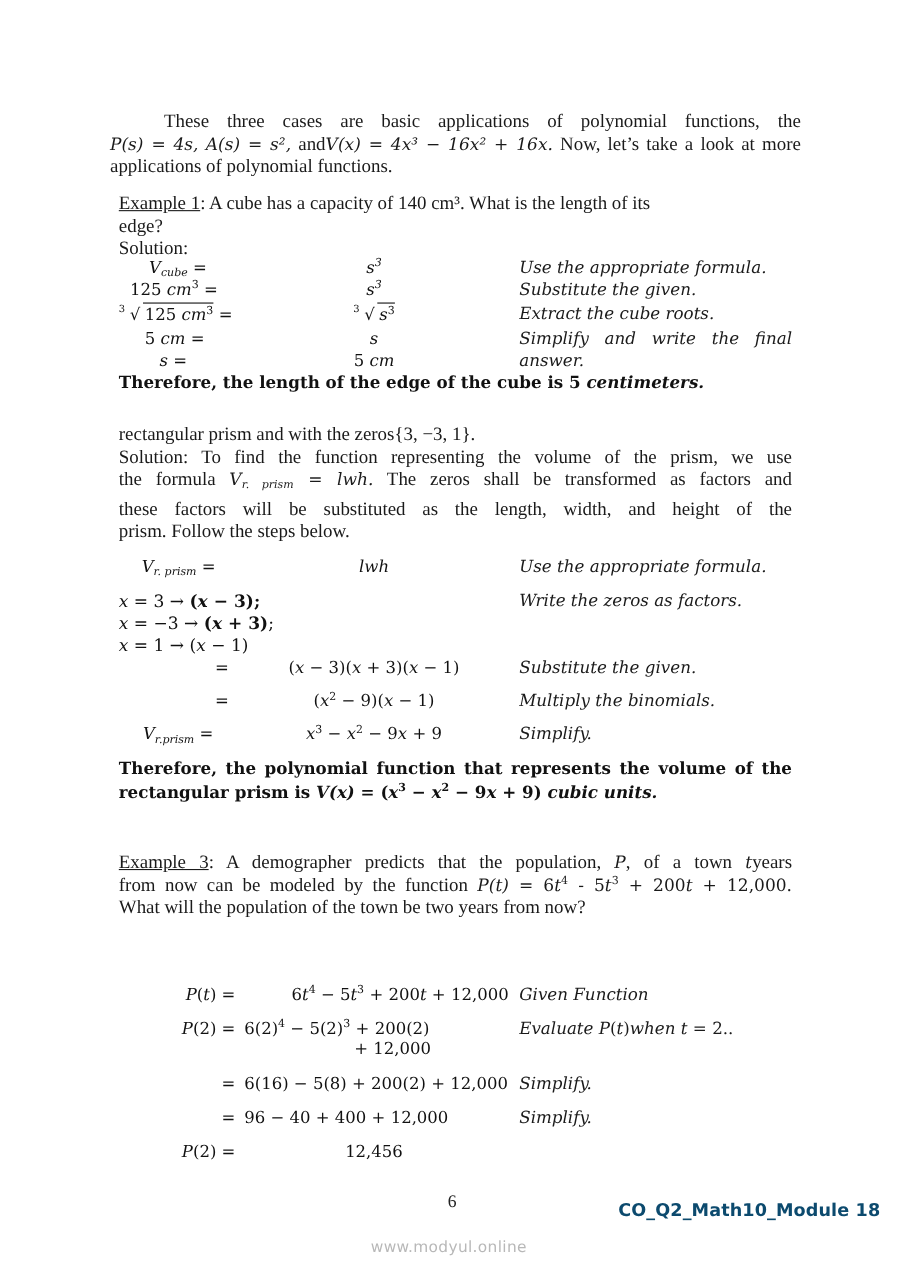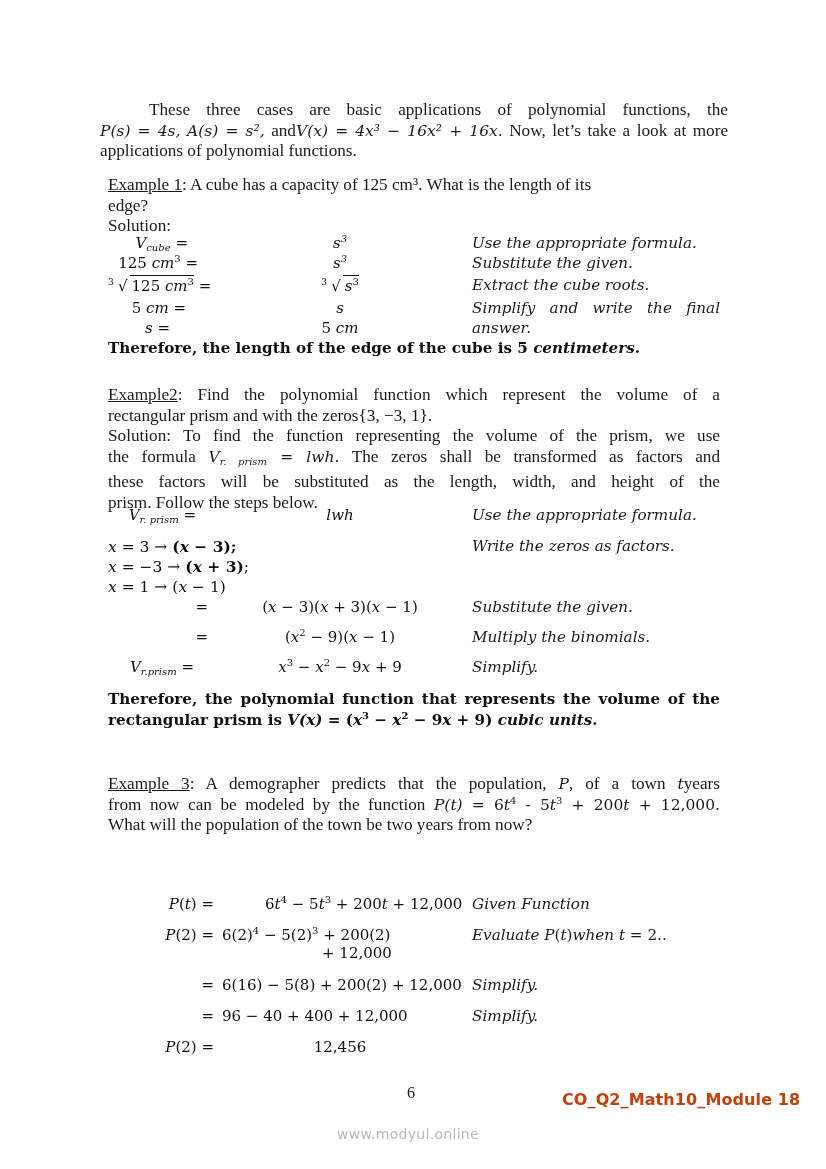--- a/index.html
+++ b/index.html
@@ -25,21 +25,21 @@
     .mid .n { font-style: normal; }
     .note { position: absolute; white-space: nowrap; font-family: "DejaVu Serif", serif; font-style: italic; font-size: 15.2px; color: #1a1a1a; }
     .note.just { text-align: justify; text-align-last: justify; }
     sub { font-size: 10px; vertical-align: -3px; }
     sup { font-size: 10px; vertical-align: 6px; line-height: 0; }
     .root { display: inline-block; position: relative; padding-left: 12px; }
     .root .idx { position: absolute; left: 0; top: -3px; font-size: 9px; font-style: normal; }
     .root .rad { display: inline-block; border-top: 1px solid #111; padding-left: 2px; }
     .root .sym { font-style: normal; position: relative; left: -2px; }
     .footer-page { position: absolute; left: 407px; top: 1084px; font-family: "Liberation Serif", serif; font-size: 16px; color: #222; }
-    .footer-code { position: absolute; left: 562px; top: 1090px; font-family: "DejaVu Sans", sans-serif; font-weight: bold; font-size: 16px; color: #c2410c; letter-spacing: 0.1px; }
+    .footer-code { position: absolute; left: 562px; top: 1090px; font-family: "DejaVu Sans", sans-serif; font-weight: bold; font-size: 16px; color: #0c4a6e; letter-spacing: 0.1px; }
     .watermark { position: absolute; left: 337px; top: 1126px; font-family: "DejaVu Sans", sans-serif; font-size: 14px; color: #b8b8b8; letter-spacing: 0.3px; }
     .bold-line { position: absolute; white-space: nowrap; font-family: "DejaVu Serif", serif; font-weight: bold; font-size: 15.2px; color: #111; }
     .bold-line.just { text-align: justify; text-align-last: justify; }
   </style>
 </head>
 <body>
 
 <div class="page">
 
   <div class="para" style="left:100px; top:100px; width:628px;">
@@ -47,21 +47,21 @@
     <span class="line">
       <span class="m">P(s) = 4s,</span>
       <span class="m">A(s) = s²,</span>
       <span>and</span><span class="m">V(x) = 4x³ − 16x² + 16x.</span>
       <span>Now, let’s take a look at more</span>
     </span>
     <span class="line last">applications of polynomial functions.</span>
   </div>
 
   <div class="para" style="left:108px; top:175px; width:620px;">
-    <span class="line last"><span class="u">Example 1</span><span>: A cube has a capacity of 125 cm³. What is the length of its</span></span>
+    <span class="line last"><span class="u">Example 1</span><span>: A cube has a capacity of 140 cm³. What is the length of its</span></span>
     <span class="line last">edge?</span>
     <span class="line last">Solution:</span>
   </div>
 
   <div class="row" style="left:0; top:233px;">
     <span class="lhs" style="left:108px; width:80px;">V<sub>cube</sub> <span class="n">=</span></span>
     <span class="mid" style="left:300px; width:80px;">s<sup>3</sup></span>
     <span class="note" style="left:472px;">Use the appropriate formula.</span>
   </div>
   <div class="row" style="left:0; top:253px;">
@@ -82,21 +82,20 @@
   <div class="row" style="left:0; top:318px;">
     <span class="lhs" style="left:108px; width:62px;">s <span class="n">=</span></span>
     <span class="mid" style="left:300px; width:80px;"><span class="n">5</span> cm</span>
     <span class="note" style="left:472px;">answer.</span>
   </div>
   <div class="bold-line" style="left:108px; top:339px;">
     <span>Therefore, the length of the edge of the cube is 5</span> <span class="bi">centimeters.</span>
   </div>
 
   <div class="para" style="left:108px; top:385px; width:612px;">
-    <span class="line"><span class="u">Example2</span><span>: Find the polynomial function which represent the volume of a</span></span>
     <span class="line last">rectangular prism and with the zeros{3, −3,  1}.</span>
     <span class="line">Solution: To find the function representing the volume of the prism, we use</span>
     <span class="line"><span>the formula</span> <span class="m">V<sub>r. prism</sub> <span style="font-style:normal">=</span> lwh.</span> <span>The zeros shall be transformed as factors and</span></span>
     <span class="line">these factors will be substituted as the length, width, and height of the</span>
     <span class="line last">prism. Follow the steps below.</span>
   </div>
 
   <div class="row" style="left:0; top:505px;">
     <span class="lhs" style="left:108px; width:88px;">V<sub>r. prism</sub> <span class="n">=</span></span>
     <span class="mid" style="left:300px; width:80px;">lwh</span>

